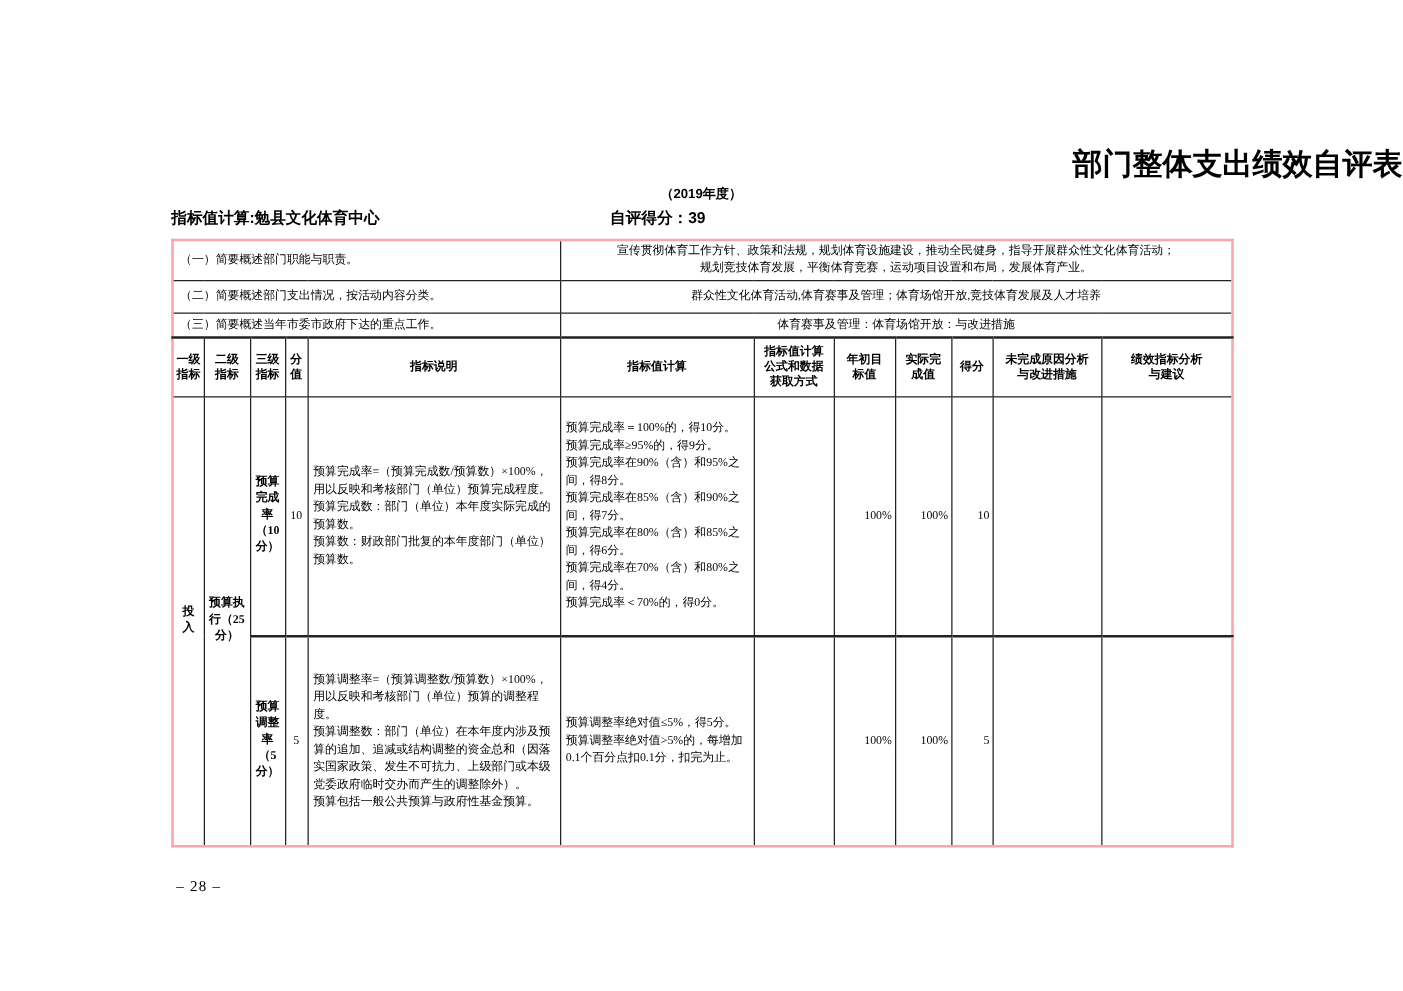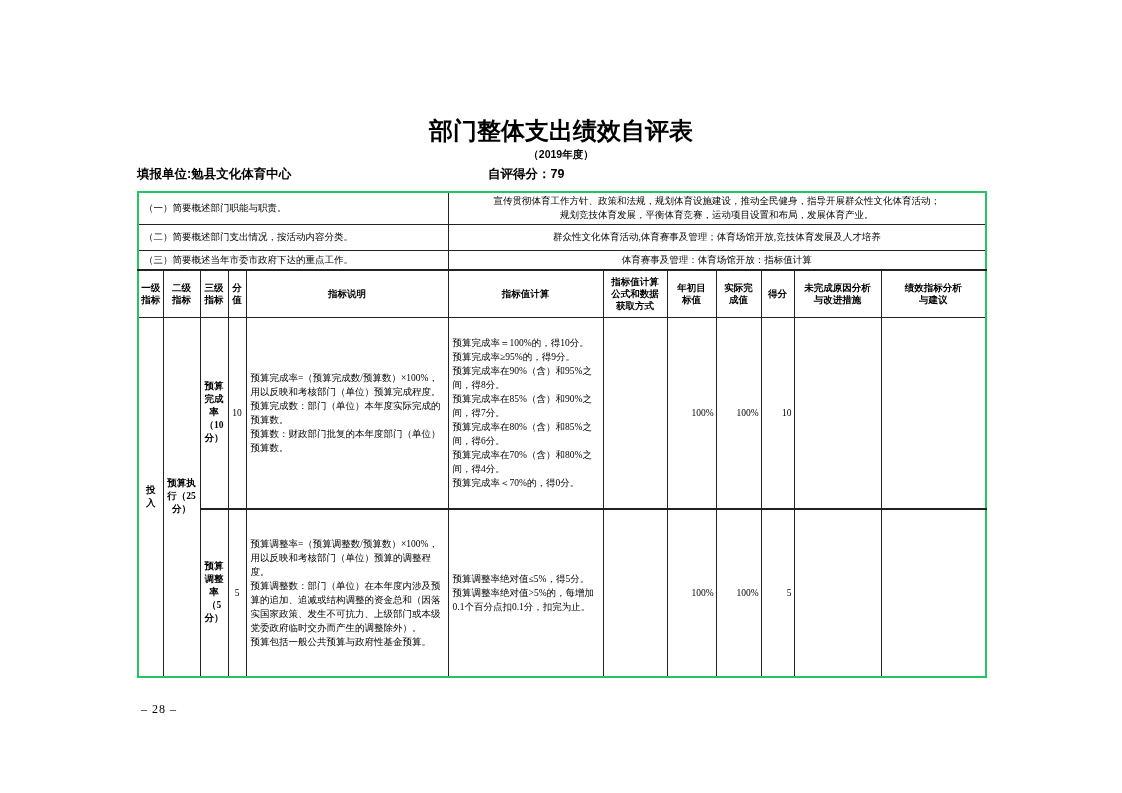--- a/index.html
+++ b/index.html
@@ -1,27 +1,27 @@
 <!DOCTYPE html>
 <html><head>
 <meta charset="utf-8">
 <style>
   html,body{margin:0;padding:0;background:#fff;}
   .page{position:relative;width:1122px;height:793px;background:#ffffff;overflow:hidden;
         font-family:"Liberation Serif",serif;color:#000;}
-  .title{position:absolute;top:115px;left:0;width:100%;text-align:center;
+  .title{position:absolute;top:115px;left:0;width:100%;text-align:right;
          font-family:"Liberation Sans",sans-serif;font-weight:bold;font-size:24px;}
   .subtitle{position:absolute;top:148px;left:0;width:100%;text-align:center;
             font-family:"Liberation Sans",sans-serif;font-weight:bold;font-size:10.5px;}
   .inforow{position:absolute;top:166px;left:137px;width:848px;height:20px;
            font-family:"Liberation Sans",sans-serif;font-weight:bold;font-size:12.5px;}
   .inforow .unit{position:absolute;left:0;top:0;}
   .inforow .score{position:absolute;left:351px;top:0;}
   table.main{position:absolute;left:137px;top:191px;width:848px;border-collapse:collapse;
-             table-layout:fixed;border:2px solid #22c55e;}
+             table-layout:fixed;border:2px solid #fca5a5;}
   td,th{border:1px solid #222;font-size:9.5px;line-height:14px;padding:1px 2px;
         overflow:hidden;vertical-align:middle;word-break:break-all;}
   th{font-family:"Liberation Sans",sans-serif;font-weight:bold;text-align:center;
      white-space:pre-line;line-height:12px;padding:1px;}
   tr.hdr th{border-top-width:2px;}
   tr.thick td{border-top-width:2px;margin-left:32px;}
   td.lbl{text-align:left;padding-left:5px;}
   td.ctr{text-align:center;white-space:pre-line;}
   td.v{text-align:center;white-space:pre-line;line-height:13px;padding:0;font-weight:bold;}
   td.w{text-align:center;}
@@ -33,22 +33,22 @@
 </style>
 </head>
 <body>
 
 <div class="page">
 
   <div class="title">部门整体支出绩效自评表</div>
   <div class="subtitle">（2019年度）</div>
 
   <div class="inforow">
-    <span class="unit">填报单位:勉县文化体育中心</span>
-    <span class="score">自评得分：79</span>
+    <span class="unit">指标值计算:勉县文化体育中心</span>
+    <span class="score">自评得分：39</span>
   </div>
 
   <table class="main">
     <colgroup>
       <col style="width:25px">
         <col style="width:37px">
         <col style="width:28px">
       <col style="width:18px">
         <col style="width:202px">
         <col style="width:155px">
@@ -65,21 +65,21 @@
       <td class="lbl" colspan="5">（一）简要概述部门职能与职责。</td>
       <td class="ctr" colspan="7">宣传贯彻体育工作方针、政策和法规，规划体育设施建设，推动全民健身，指导开展群众性文化体育活动；
 规划竞技体育发展，平衡体育竞赛，运动项目设置和布局，发展体育产业。</td>
     </tr>
     <tr class="r2">
       <td class="lbl" colspan="5">（二）简要概述部门支出情况，按活动内容分类。</td>
       <td class="ctr" colspan="7">群众性文化体育活动,体育赛事及管理；体育场馆开放,竞技体育发展及人才培养</td>
     </tr>
     <tr class="r3">
       <td class="lbl" colspan="5">（三）简要概述当年市委市政府下达的重点工作。</td>
-      <td class="ctr" colspan="7">体育赛事及管理：体育场馆开放：指标值计算</td>
+      <td class="ctr" colspan="7">体育赛事及管理：体育场馆开放：与改进措施</td>
     </tr>
 
     <tr class="hdr rh">
       <th>一级
 指标</th>
       <th>二级
 指标</th>
       <th>三级
 指标</th>
       <th>分

